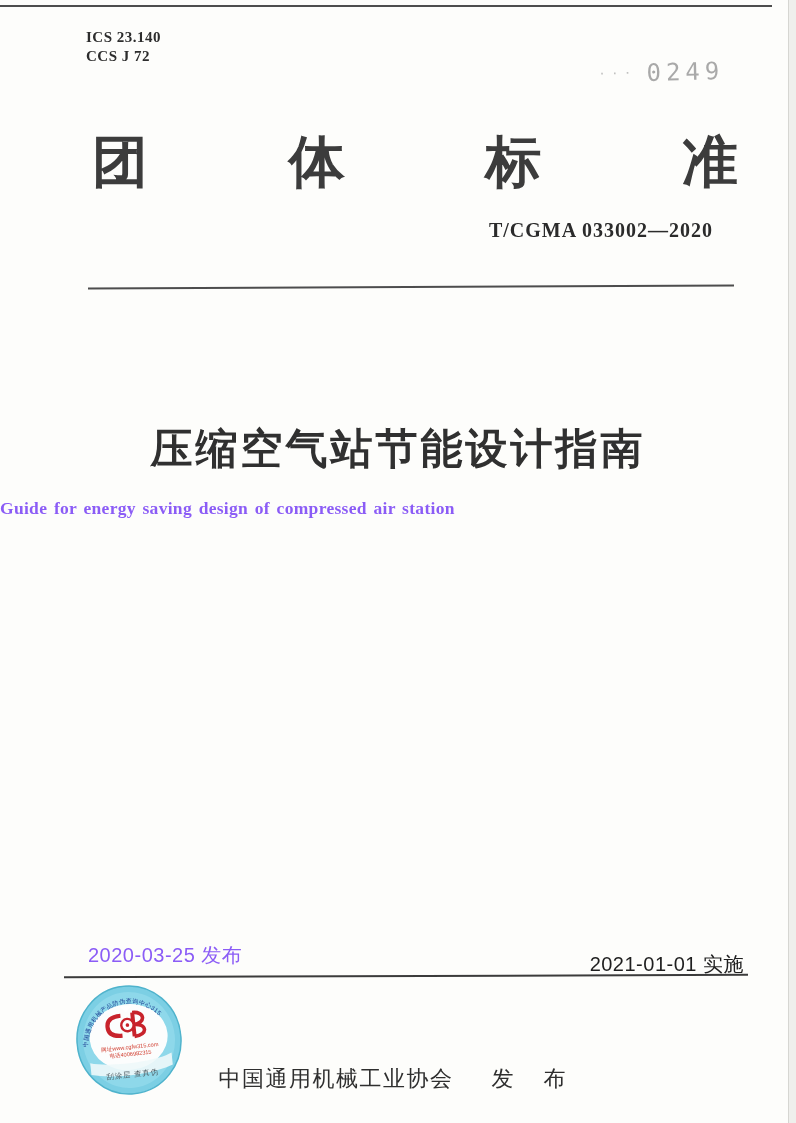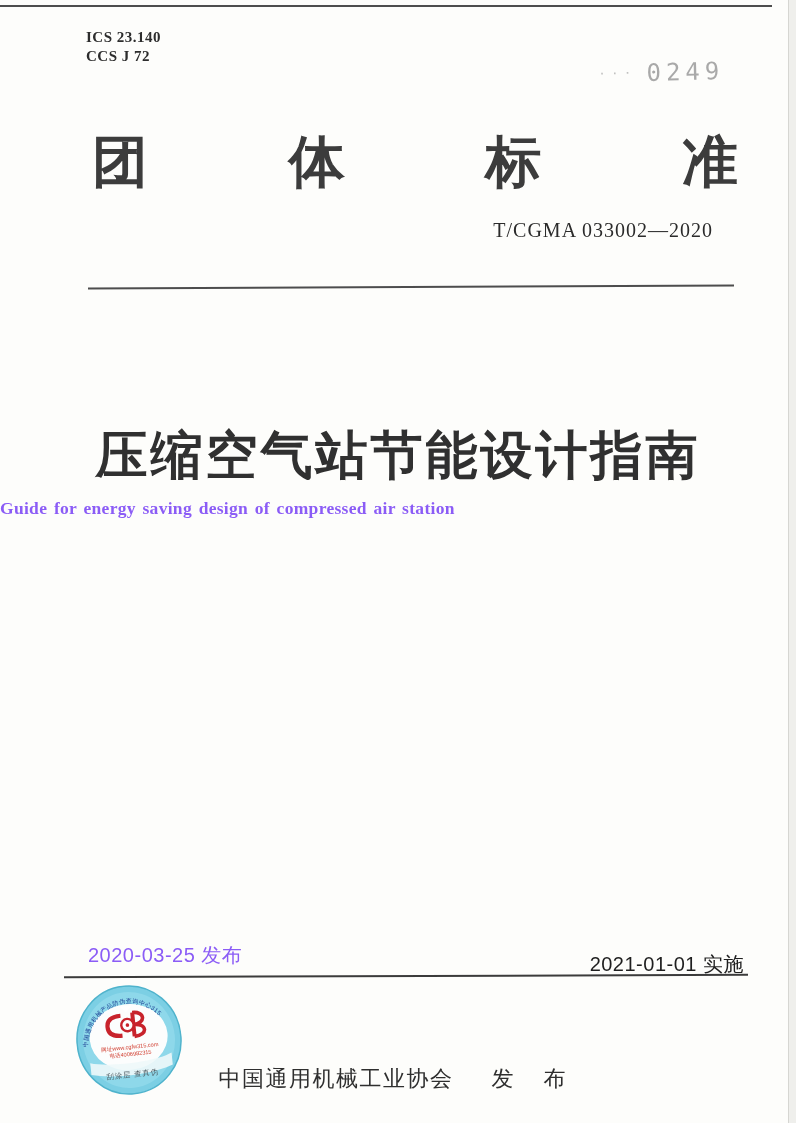--- a/index.html
+++ b/index.html
@@ -27,29 +27,29 @@
   .stamp .number{font-size:24px;letter-spacing:5px;margin-left:10px;}
 
   .type-row{
     position:absolute;left:92px;top:134px;width:646px;
     display:flex;justify-content:space-between;
     font-size:56px;font-weight:bold;color:#3c3c3c;line-height:1;
   }
 
   .code{
     position:absolute;right:83px;top:219px;
-    font-family:"Liberation Serif",serif;font-weight:normal;
+    font-family:"Liberation Serif",serif;font-weight:bold;
     font-size:20px;color:#2b2b2b;letter-spacing:1px;
   }
 
   .rule1{position:absolute;left:88px;top:286px;width:646px;height:2px;background:#4d4d4d;transform:rotate(-.25deg);}
 
   .title-zh{
     position:absolute;left:0;right:0;top:421px;text-align:center;
-    font-size:52px;font-weight:bold;color:#303030;letter-spacing:3px;
+    font-size:42px;font-weight:bold;color:#303030;letter-spacing:3px;
   }
   .title-en{
     position:absolute;left:0;right:0;top:498px;text-align:left;
     font-family:"Liberation Serif",serif;font-weight:bold;
     font-size:17.5px;color:#8b5cf6;letter-spacing:.3px;word-spacing:2px;
   }
 
   .issue-date{position:absolute;left:88px;top:942px;font-size:20px;color:#8b5cf6;letter-spacing:.5px;}
   .impl-date{position:absolute;right:52px;top:951px;font-size:20px;color:#1f1f1f;letter-spacing:.5px;}
   .rule2{position:absolute;left:64px;top:975px;width:684px;height:2px;background:#3b3b3b;transform:rotate(-.2deg);}

